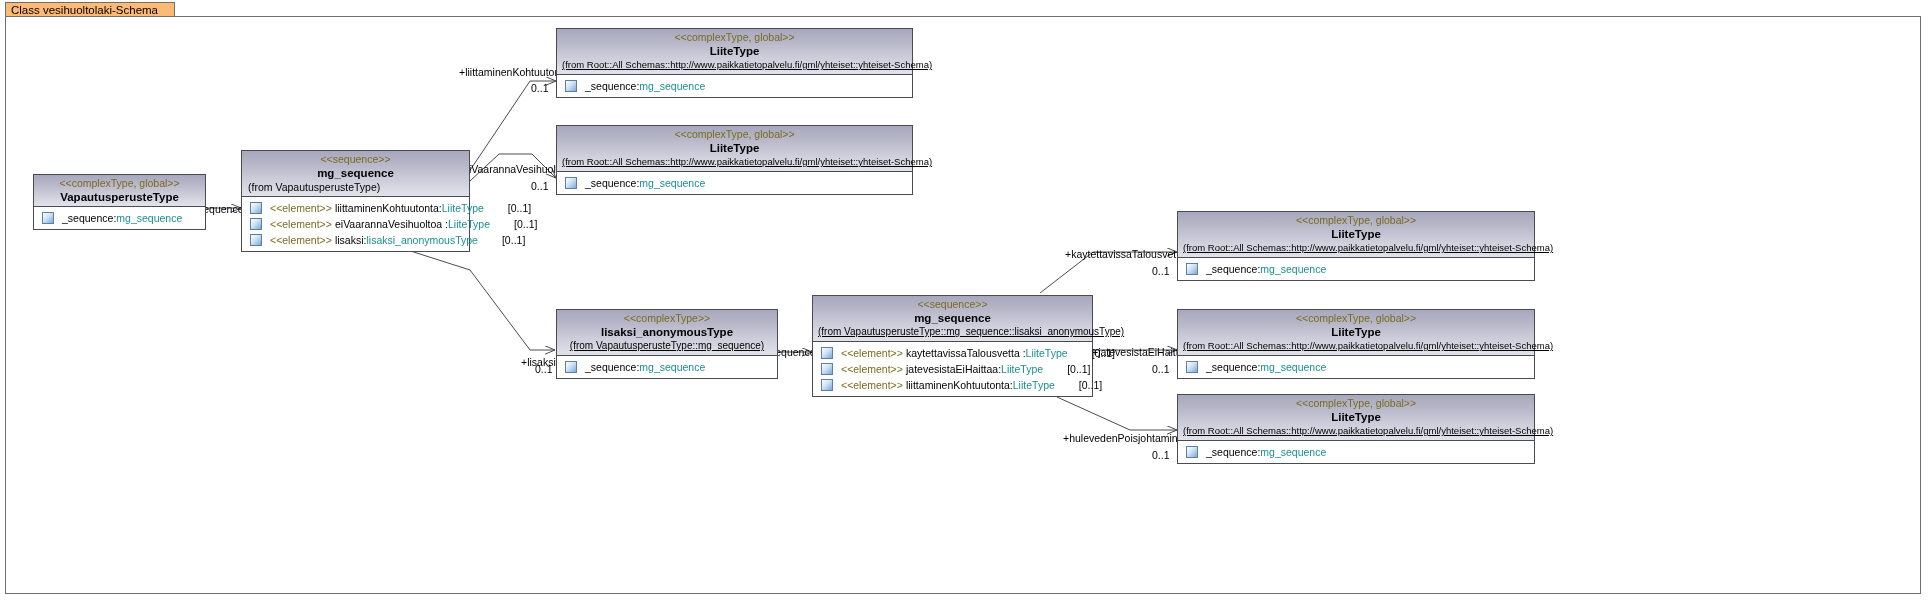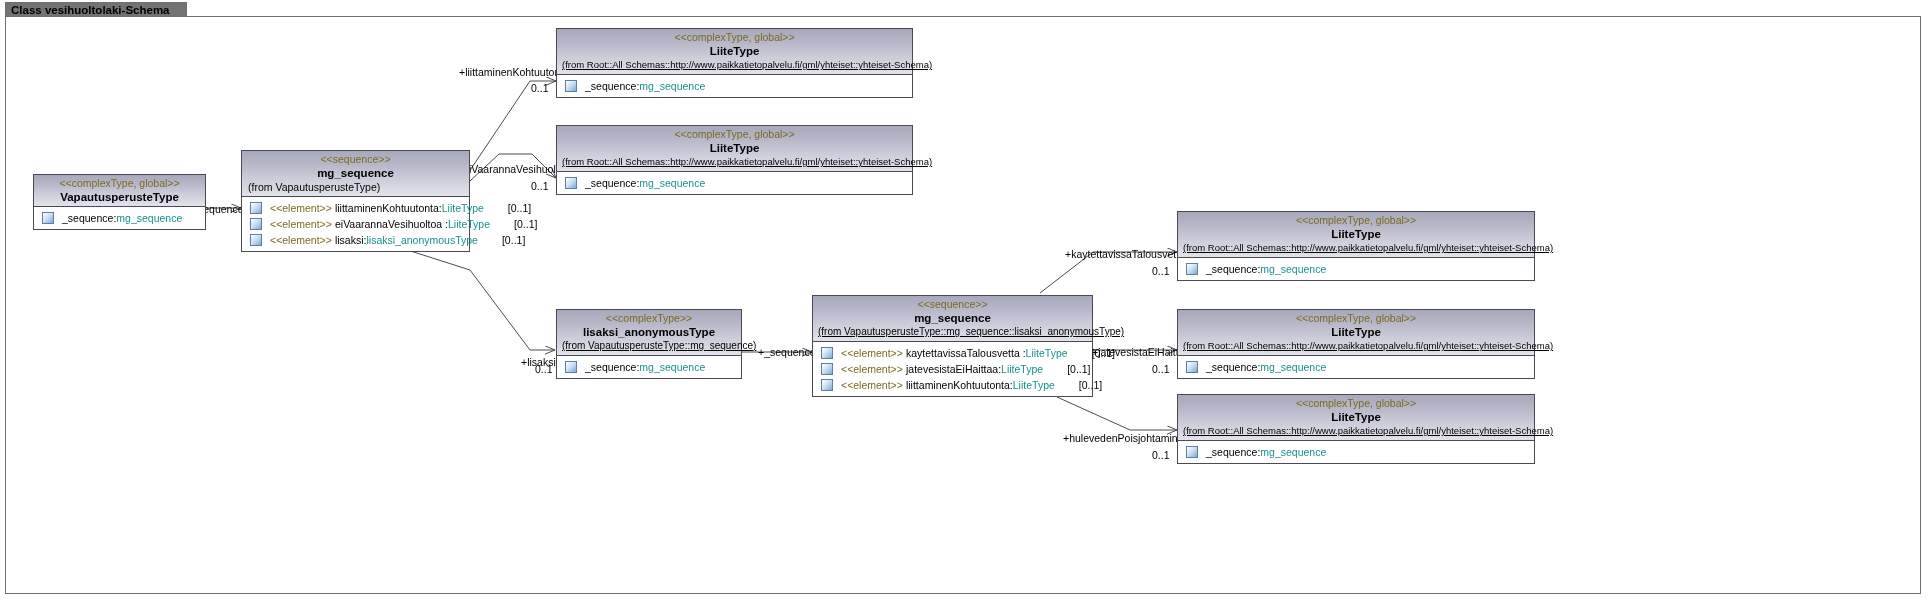--- a/index.html
+++ b/index.html
@@ -26,24 +26,24 @@
     border: 1px solid #6f6f6f;
     box-sizing: border-box;
     background: #ffffff;
   }
   #frame-tab {
     position: absolute;
     left: 5px; top: 2px;
     height: 15px;
     border: 1px solid #6f6f6f;
     border-bottom: none;
-    background: #737373;
+    background: #fdba74;
     padding: 0 16px 0 5px;
     font-size: 11.5px;
-    font-weight: bold;
+    font-weight: normal;
     color: #000;
     line-height: 15px;
     white-space: nowrap;
     box-sizing: border-box;
   }
   #frame-tab::after {
     content: "";
     position: absolute;
     right: -1px; top: -1px;
     width: 15px; height: 17px;
@@ -244,21 +244,21 @@
     </div>
     <div class="body">
       <div class="row">
         <span class="attr-icon"></span>
         <span class="lbl">_sequence:</span>
           <span class="lbl tname">mg_sequence</span>
       </div>
     </div>
   </div>
 
-  <div class="uml" style="left:556px; top:309px; width:186px;">
+  <div class="uml" style="left:556px; top:309px; width:222px;">
     <div class="head">
       <div class="stereo">&lt;&lt;complexType&gt;&gt;</div>
       <div class="cname">lisaksi_anonymousType</div>
       <div class="from ctr" style="font-size:10px;">(from VapautusperusteType::mg_sequence)</div>
     </div>
     <div class="body">
       <div class="row">
         <span class="attr-icon"></span>
         <span class="lbl">_sequence:</span>
           <span class="lbl tname">mg_sequence</span>

